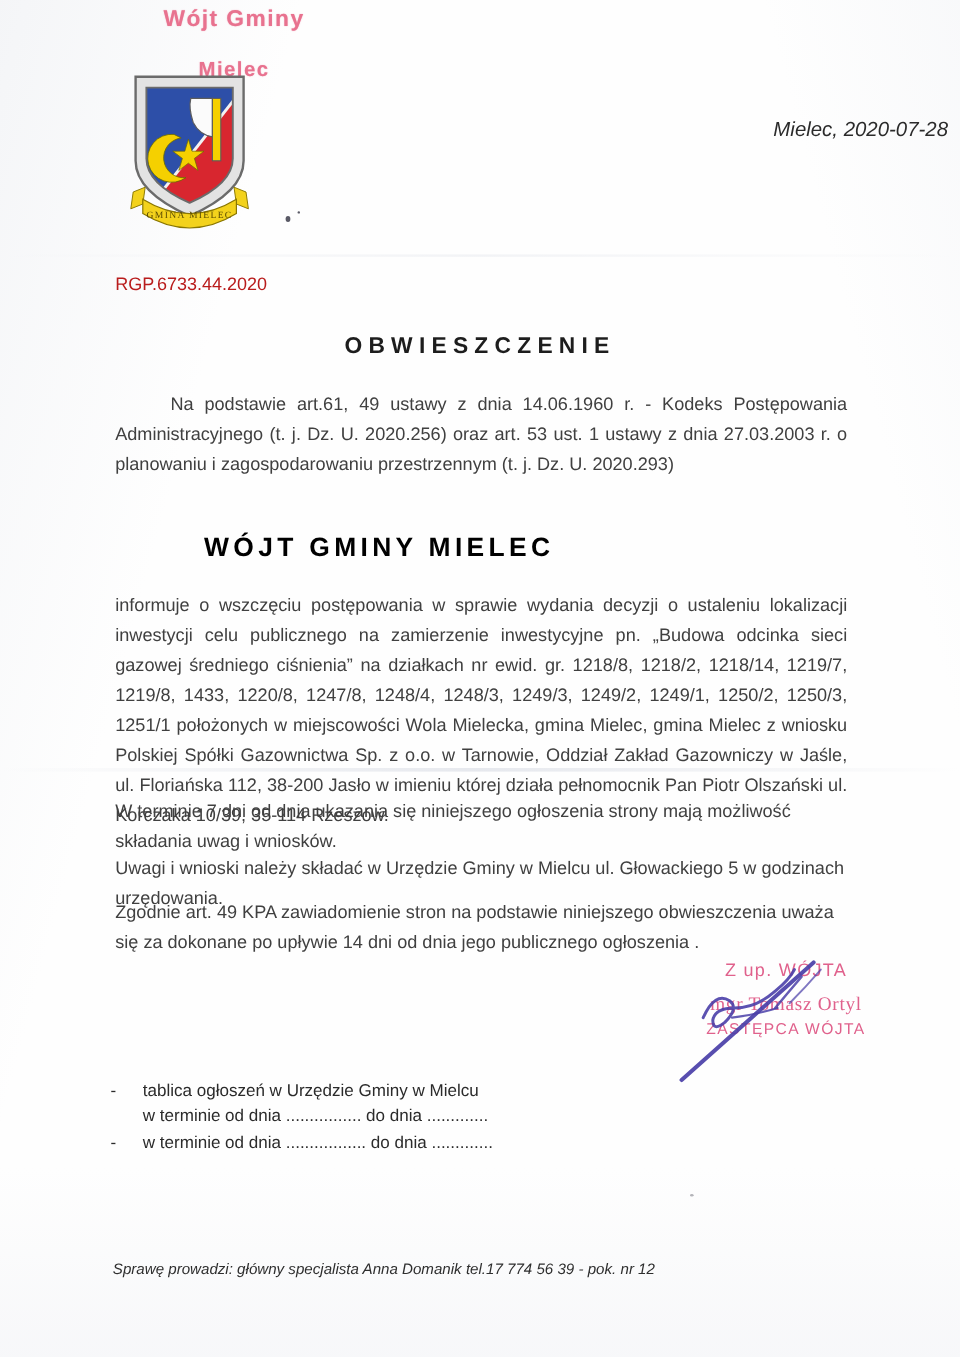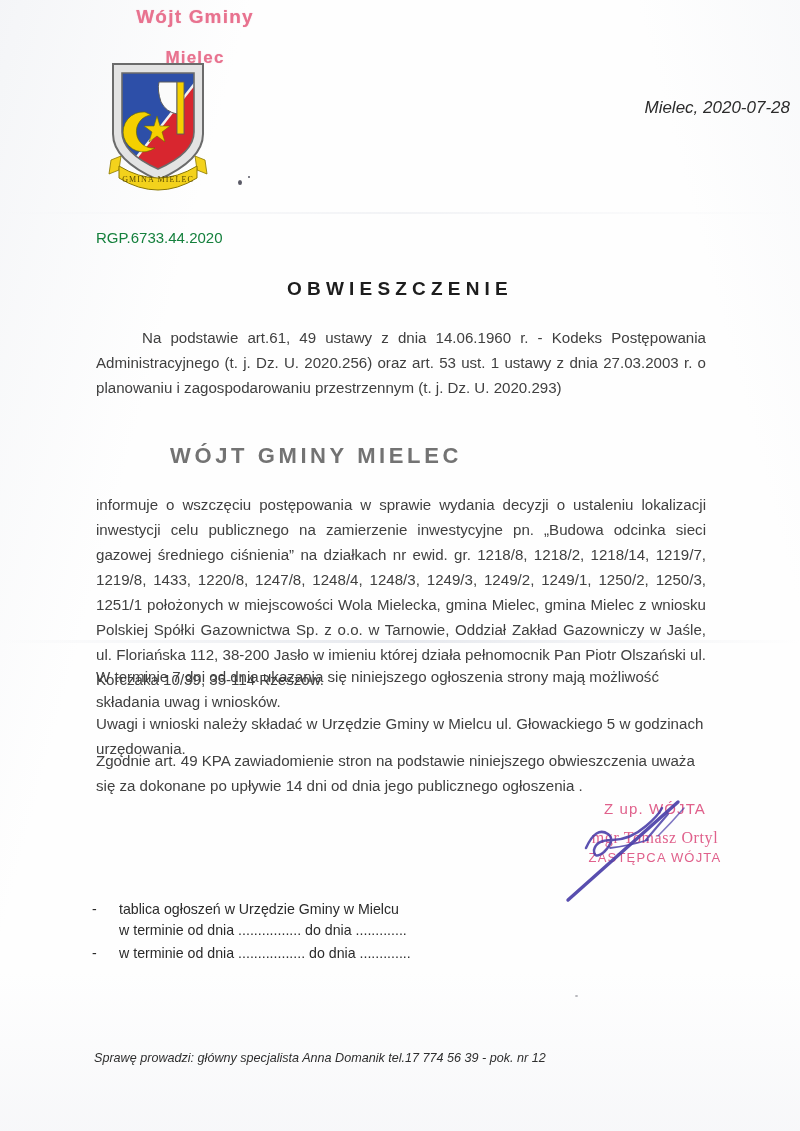--- a/index.html
+++ b/index.html
@@ -85,21 +85,21 @@
     color: #2b2b2b;
     font-style: italic;
   }
 
   
   .ref-no {
     position: absolute;
     left: 96px;
     top: 229px;
     font-size: 15px;
-    color: #15803d;
+    color: #b91c1c;
   }
 
   
   .title-main {
     position: absolute;
     left: 0;
     top: 278px;
     width: 800px;
     text-align: center;
     font-size: 19px;
@@ -109,21 +109,21 @@
   }
   .title-sub {
     position: absolute;
     left: 0;
     top: 443px;
     width: 632px;
     text-align: center;
     font-size: 22px;
     font-weight: bold;
     letter-spacing: 3.6px;
-    color: #737373;
+    color: #000000;
   }
 
   
   .para {
     position: absolute;
     left: 96px;
     width: 610px;
     text-align: justify;
     font-size: 15.1px;
     line-height: 25px;

